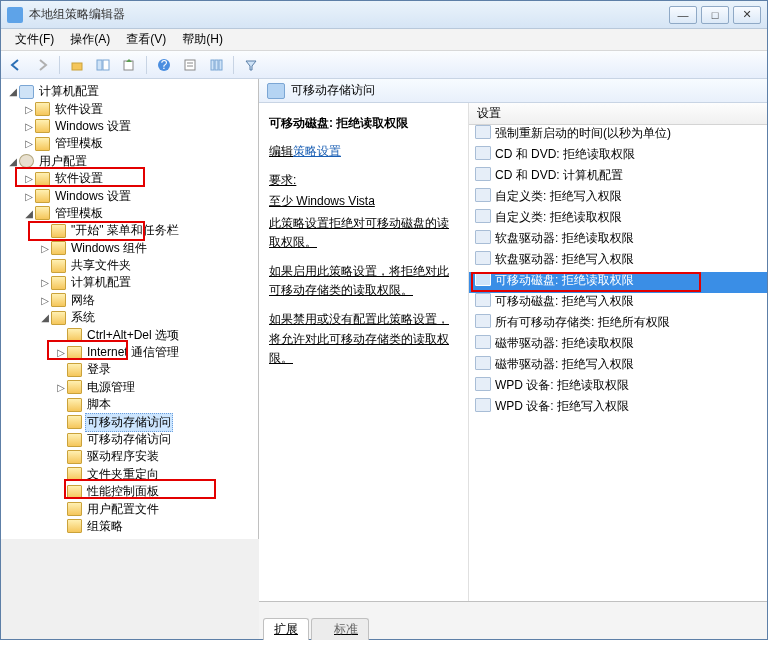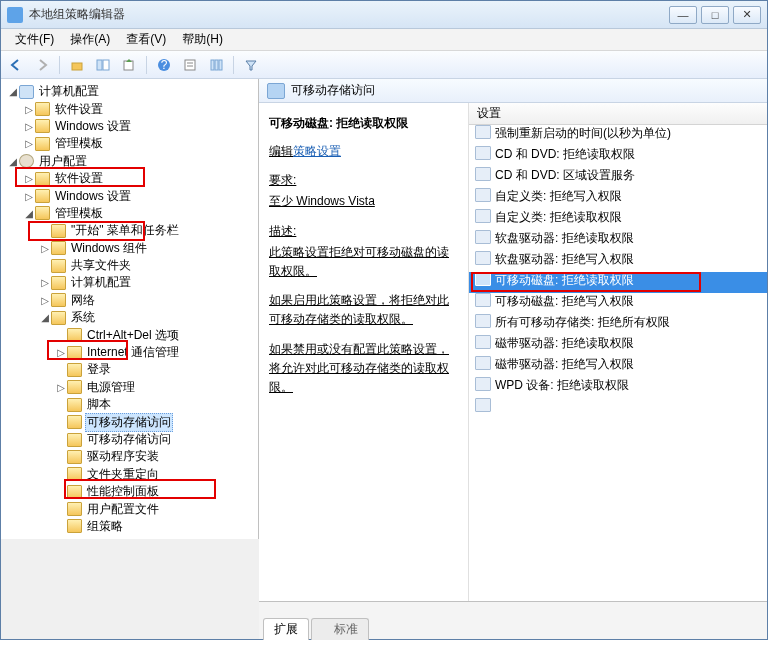--- a/index.html
+++ b/index.html
@@ -35,21 +35,21 @@
 .detail .dtitle { font-weight: bold; margin-bottom: 10px; }
 .detail .link { color: #1a5fb4; text-decoration: underline; cursor: pointer; }
 .detail p { margin-bottom: 10px; line-height: 1.6; text-decoration: underline; }
 .listwrap { flex: 1; display: flex; flex-direction: column; min-width: 0; }
 .listhdr { height: 22px; border-bottom: 1px solid #d4d4d4; display: flex; align-items: center; padding-left: 8px; background: linear-gradient(#fdfdfd,#f0f0f0); }
 .list { flex: 1; overflow: auto; position: relative; }
 .row { display: flex; align-items: flex-start; height: 21px; padding-left: 6px; cursor: pointer; }
 .row.sel { background: #3a8ee6; color: #fff; }
 .ricn { width: 16px; height: 14px; margin-right: 4px; background: #e6eef8; border: 1px solid #a8bdd6; border-radius: 1px; }
 .row.sel .ricn { background: #d0e4fa; border-color: #fff; }
-.tabs { height: 38px; border-top: 1px solid #c0c0c0; background: #f4f4f4; display: flex; align-items: flex-end; padding-left: 4px; }
+.tabs { height: 38px; border-top: 1px solid #c0c0c0; background: #f4f4f4; display: flex; align-items: flex-end; padding-left: 4px; text-decoration: underline; }
 .tab { padding: 2px 10px; border: 1px solid #c0c0c0; border-bottom: none; background: #fff; margin-right: 2px; border-radius: 3px 3px 0 0; cursor: pointer; position: relative; top: 1px; }
 .tab.inactive { background: #ececec; color: #666; padding-left: 22px; }
 .status { height: 24px; background: #f0f0f0; border-top: 1px solid #c8c8c8; display: flex; align-items: center; padding-left: 6px; font-size: 12px; margin-top: 32px; }
 svg { display: block; }
 .treewrap { position: relative; }
 </style>
 </head>
 <body>
 
 <div class="window">
@@ -274,42 +274,41 @@
       <div class="pathbar">
         <div class="picn"></div>
         <span>可移动存储访问</span>
       </div>
       <div class="rightbody">
         <div class="detail">
           <div class="dtitle">可移动磁盘: 拒绝读取权限</div>
           <p><span>编辑</span><span class="link">策略设置</span></p>
           <p>要求:</p>
           <p style="margin-top:-8px">至少 Windows Vista</p>
-          <p>描述:</p>
           <p style="margin-top:-8px">此策略设置拒绝对可移动磁盘的读取权限。</p>
           <p>如果启用此策略设置，将拒绝对此可移动存储类的读取权限。</p>
           <p>如果禁用或没有配置此策略设置，将允许对此可移动存储类的读取权限。</p>
         </div>
         <div class="listwrap">
           <div class="listhdr">
               <span>设置</span>
             </div>
           <div class="list" id="settings-list">
             <div class="redbox" id="row-highlight" style="left: 2px; width: 230px; height: 20px; top: 147px;"></div>
           <div class="row">
                 <span class="ricn"></span>
                 <span>强制重新启动的时间(以秒为单位)</span>
               </div>
               <div class="row">
                 <span class="ricn"></span>
                 <span>CD 和 DVD: 拒绝读取权限</span>
               </div>
               <div class="row">
                 <span class="ricn"></span>
-                <span>CD 和 DVD: 区域设置服务</span>
+                <span>CD 和 DVD: 计算机配置</span>
               </div>
               <div class="row">
                 <span class="ricn"></span>
                 <span>自定义类: 拒绝写入权限</span>
               </div>
               <div class="row">
                 <span class="ricn"></span>
                 <span>自定义类: 拒绝读取权限</span>
               </div>
               <div class="row">
@@ -339,20 +338,21 @@
               <div class="row">
                 <span class="ricn"></span>
                 <span>磁带驱动器: 拒绝写入权限</span>
               </div>
               <div class="row">
                 <span class="ricn"></span>
                 <span>WPD 设备: 拒绝读取权限</span>
               </div>
               <div class="row">
                 <span class="ricn"></span>
+                <span>WPD 设备: 拒绝写入权限</span>
               </div>
             </div>
         </div>
       </div>
       <div class="tabs">
         <div class="tab">扩展</div>
         <div class="tab inactive">标准</div>
       </div>
     </div>
 

